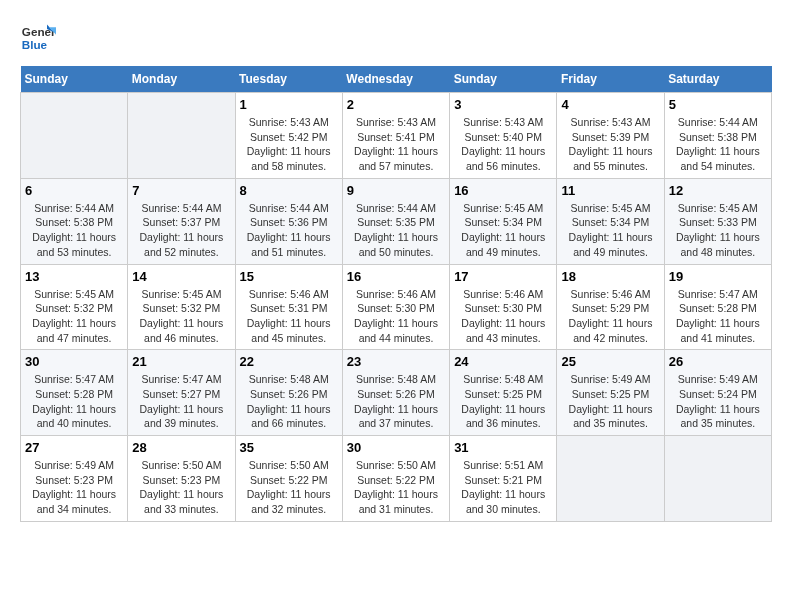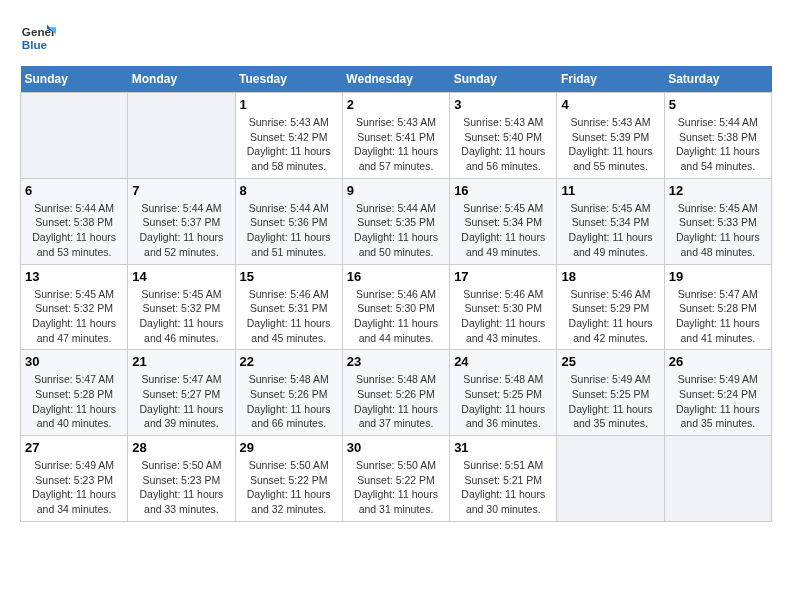--- a/index.html
+++ b/index.html
@@ -232,21 +232,21 @@
       <tr>
         <td>
           <span class="day-num">27</span>
           <div class="cell-content">Sunrise: 5:49 AM<br>Sunset: 5:23 PM<br><span>Daylight: 11 hours and 34 minutes.</span></div>
         </td>
         <td>
           <span class="day-num">28</span>
           <div class="cell-content">Sunrise: 5:50 AM<br>Sunset: 5:23 PM<br><span>Daylight: 11 hours and 33 minutes.</span></div>
         </td>
         <td>
-          <span class="day-num">29</span>
+          <span class="day-num">35</span>
           <div class="cell-content">Sunrise: 5:50 AM<br>Sunset: 5:22 PM<br><span>Daylight: 11 hours and 32 minutes.</span></div>
         </td>
         <td>
           <span class="day-num">30</span>
           <div class="cell-content">Sunrise: 5:50 AM<br>Sunset: 5:22 PM<br><span>Daylight: 11 hours and 31 minutes.</span></div>
         </td>
         <td>
           <span class="day-num">31</span>
           <div class="cell-content">Sunrise: 5:51 AM<br>Sunset: 5:21 PM<br><span>Daylight: 11 hours and 30 minutes.</span></div>
         </td>

